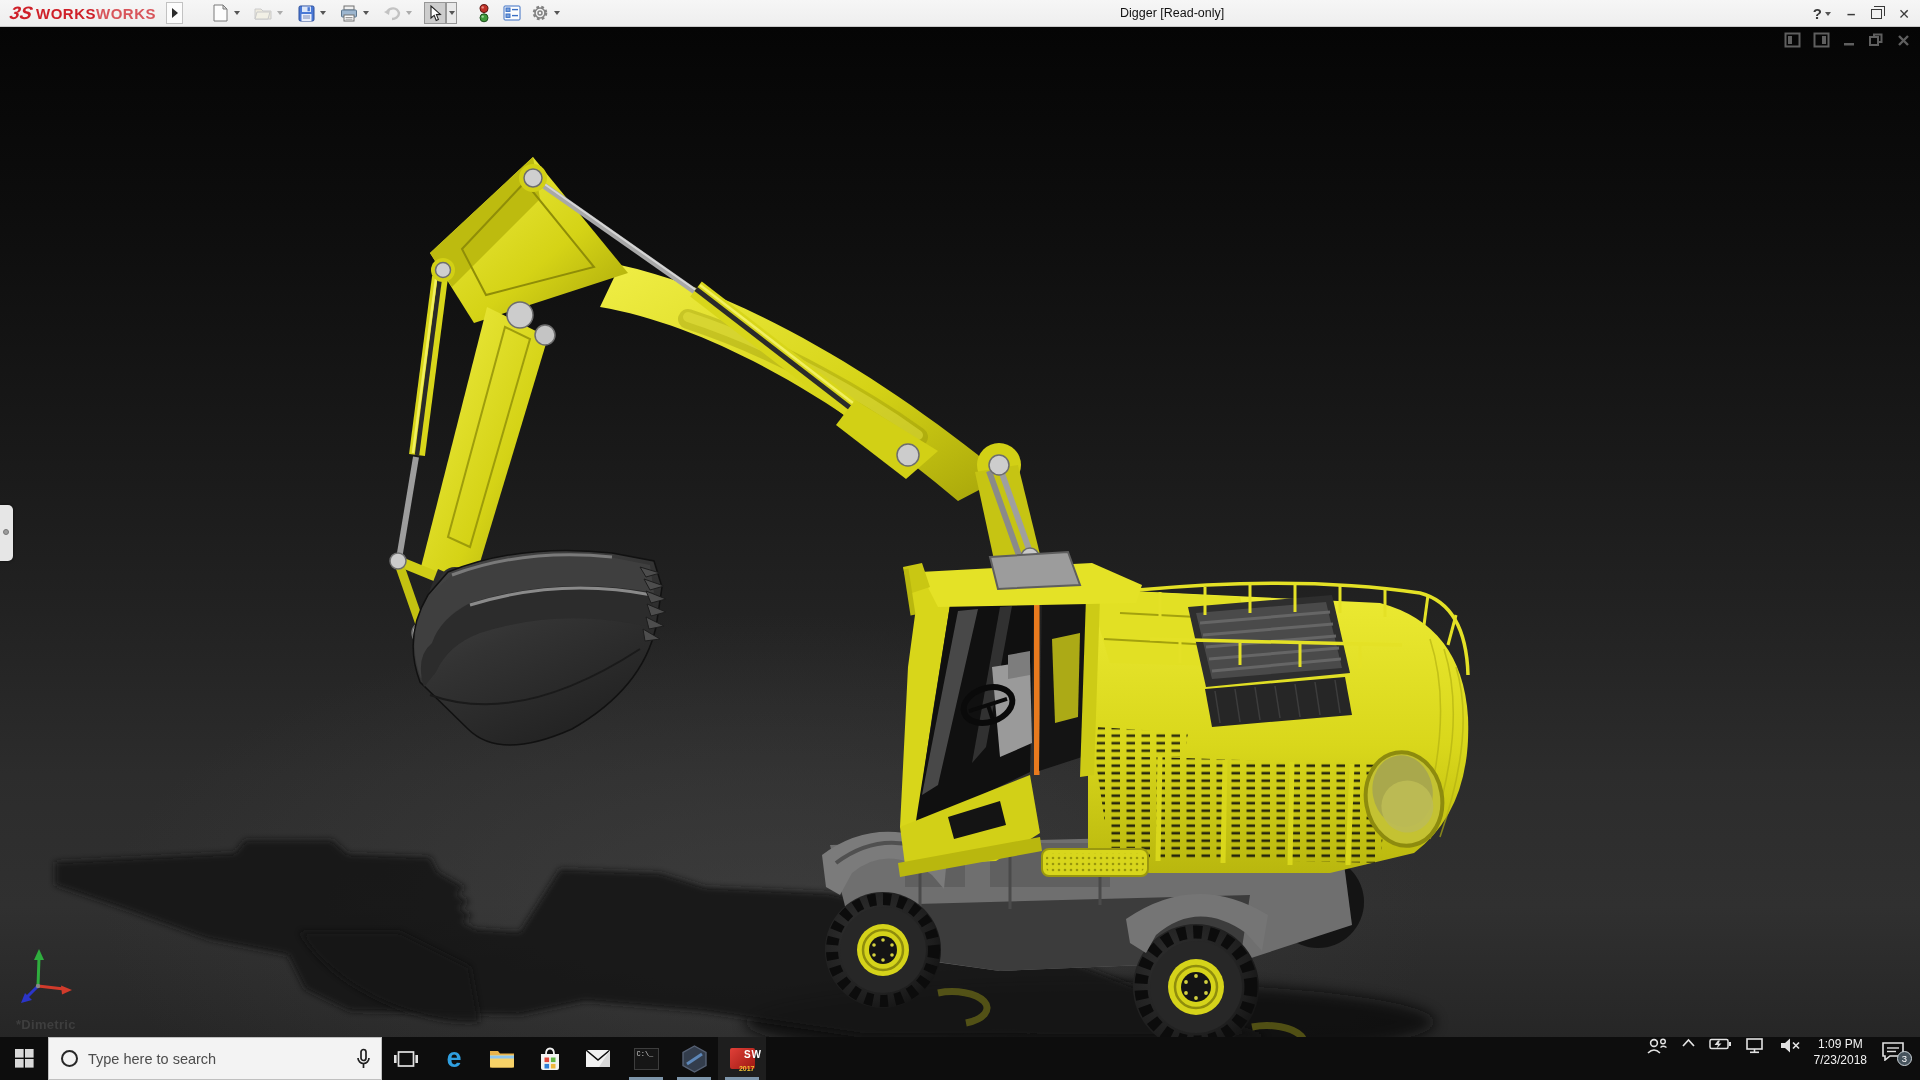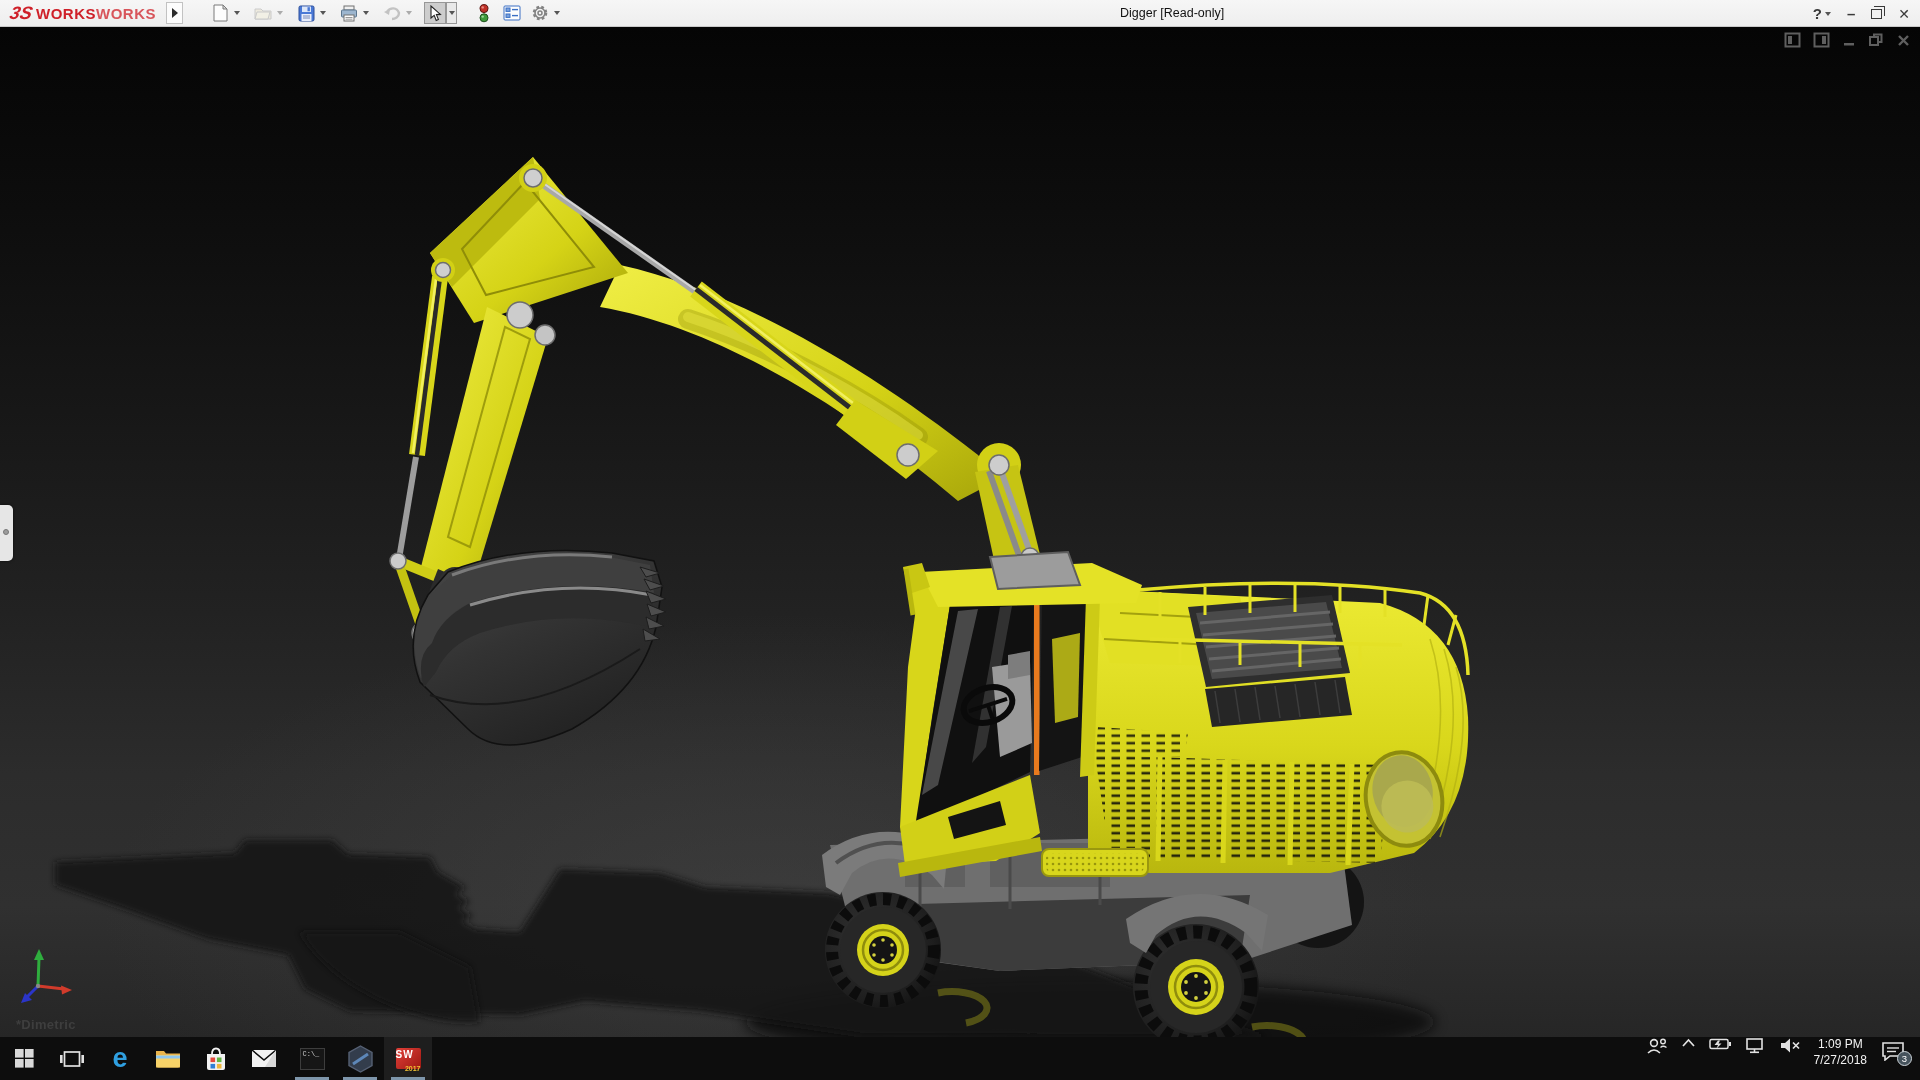--- a/index.html
+++ b/index.html
@@ -56,21 +56,21 @@
   .search-text { font-size:14.5px; color:#4c4c4c; flex:1; }
   .mic { margin-right:10px; }
   .tb-app { width:48px; position:relative; display:flex; align-items:center; justify-content:center; }
   .tb-app.active { background:rgba(255,255,255,.07); }
   .runbar { position:absolute; bottom:0; left:7px; width:34px; height:3px; background:#7e96ab; }
   .edge-e { font-size:27px; font-weight:bold; color:#2f9fe0; line-height:1; }
   .cmdbox { width:25px; height:22px; background:#161616; border:1px solid #3d3d3d; color:#cfcfcf;
             font-family:"Liberation Mono",monospace; font-size:7px; padding:1px 0 0 2px; }
   .swcube { position:relative; width:25px; height:25px; }
   .swcube .face { position:absolute; left:0; top:2px; width:25px; height:21px; background:linear-gradient(135deg,#e04038,#9e1812); border-radius:2px; }
-  .swcube .letters { position:absolute; left:0; top:3px; width:47px; color:#fff; font-weight:bold; font-size:10px; letter-spacing:1px; }
+  .swcube .letters { position:absolute; left:0; top:3px; width:47px; text-align:center; color:#fff; font-weight:bold; font-size:10px; letter-spacing:1px; }
   .swcube .year { position:absolute; right:0px; bottom:-1px; color:#f2c233; font-weight:bold; font-size:7px; }
   .tray { position:absolute; right:0; top:0; height:43px; display:flex; align-items:flex-start; gap:13px; padding-right:14px; }
   .clock { text-align:center; color:#f2f2f2; font-size:12px; line-height:1.3; }
   .ac-wrap { position:relative; width:26px; height:26px; display:flex; align-items:center; justify-content:center; }
   .badge { position:absolute; right:-6px; bottom:-3px; width:15px; height:15px; border-radius:50%;
            background:#46535c; border:1px solid #cdd5da; color:#fff; font-size:9.5px;
            display:flex; align-items:center; justify-content:center; }
 </style>
 </head>
 <body>
@@ -522,20 +522,29 @@
 <div class="taskbar">
   <div class="start">
     <svg width="19" height="19" viewBox="0 0 19 19">
       <rect x="0" y="0" width="8.6" height="8.6" fill="#d9d9d9"></rect>
         <rect x="10" y="0" width="8.6" height="8.6" fill="#d9d9d9"></rect>
       <rect x="0" y="10" width="8.6" height="8.6" fill="#d9d9d9"></rect>
         <rect x="10" y="10" width="8.6" height="8.6" fill="#d9d9d9"></rect>
     </svg>
   </div>
 
+  <div class="searchbox">
+    <div class="ring"></div>
+    <div class="search-text">Type here to search</div>
+    <svg class="mic" width="15" height="22" viewBox="0 0 15 22">
+      <rect x="5" y="1.5" width="5" height="11" rx="2.5" fill="none" stroke="#1f1f1f" stroke-width="1.7"></rect>
+      <path d="M2,10 a5.5,5.5 0 0 0 11,0" fill="none" stroke="#1f1f1f" stroke-width="1.7"></path>
+      <line x1="7.5" y1="16" x2="7.5" y2="20" stroke="#1f1f1f" stroke-width="1.7"></line>
+    </svg>
+  </div>
 
   <div class="tb-app">
     <svg width="24" height="20" viewBox="0 0 24 20">
       <rect x="4.5" y="3" width="15" height="14" fill="none" stroke="#e2e2e2" stroke-width="1.7"></rect>
       <rect x="0" y="6" width="2.6" height="8" fill="#e2e2e2"></rect>
         <rect x="21.4" y="6" width="2.6" height="8" fill="#e2e2e2"></rect>
     </svg>
   </div>
   <div class="tb-app">
     <span class="edge-e">e</span>
@@ -604,21 +613,21 @@
       <rect x="2" y="2" width="15" height="10" fill="none" stroke="#e2e2e2" stroke-width="1.6"></rect>
       <line x1="9.5" y1="12" x2="9.5" y2="15" stroke="#e2e2e2" stroke-width="1.6"></line>
       <line x1="5" y1="15.3" x2="14" y2="15.3" stroke="#e2e2e2" stroke-width="1.6"></line>
     </svg>
     <svg width="22" height="17" viewBox="0 0 22 17">
       <path d="M2,6 h4 l5,-4.5 v14 l-5,-4.5 h-4 z" fill="#e2e2e2"></path>
       <path d="M14,5.5 L20,11.5 M20,5.5 L14,11.5" stroke="#e2e2e2" stroke-width="1.7"></path>
     </svg>
     <div class="clock">
       <div>1:09 PM</div>
-      <div>7/27/2018</div>
+      <div>7/23/2018</div>
     </div>
     <div class="ac-wrap">
       <svg width="24" height="21" viewBox="0 0 24 21">
         <path d="M2,3 h20 v13 h-13 l-5,4 v-4 h-2 z" fill="none" stroke="#e2e2e2" stroke-width="1.6"></path>
         <line x1="6" y1="8" x2="18" y2="8" stroke="#e2e2e2" stroke-width="1.4"></line>
         <line x1="6" y1="11.5" x2="15" y2="11.5" stroke="#e2e2e2" stroke-width="1.4"></line>
       </svg>
       <div class="badge">3</div>
     </div>
   </div>

